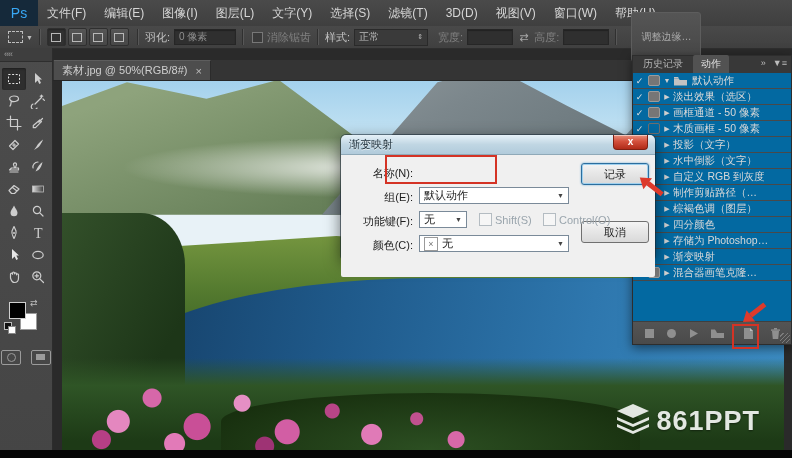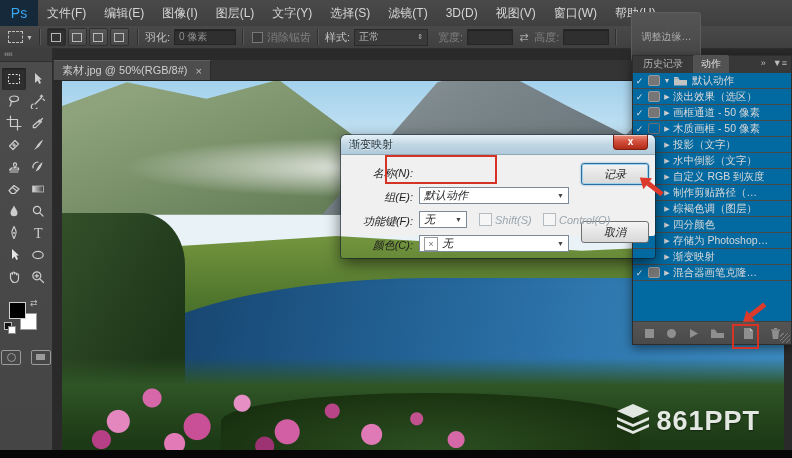--- a/index.html
+++ b/index.html
@@ -124,21 +124,21 @@
   .dialog{left:341px;top:135px;width:314px;height:123px;z-index:10;border-radius:5px 5px 2px 2px;
           box-shadow:0 5px 16px rgba(0,0,0,.6),0 0 0 1px rgba(30,50,65,.55);}
   .dtitle{height:19px;border-radius:5px 5px 0 0;position:relative;
           background:linear-gradient(#e6f1f8,#c0d6e3 50%,#b1cbdb);
           border-bottom:1px solid #8fa9b8;display:flex;align-items:center;}
   .dtitle .t{font-size:11px;color:#1d2f3a;margin-left:8px;text-shadow:0 1px 0 rgba(255,255,255,.7);}
   .dclose{position:absolute;right:7px;top:0;width:33px;height:14px;border-radius:0 0 4px 4px;
           background:linear-gradient(#e8937f,#d4503c 45%,#b02a18);border:1px solid #7e2013;border-top:none;
           color:#fff;font-size:10px;font-weight:bold;display:flex;align-items:center;justify-content:center;
           box-shadow:inset 0 1px 0 rgba(255,255,255,.5);line-height:10px;}
-  .dbody{height:81px;background:#f0f0f0;border-radius:0 0 2px 2px;position:relative;font-size:11px;color:#1e1e1e;font-style:italic;}
+  .dbody{height:122px;background:#f0f0f0;border-radius:0 0 2px 2px;position:relative;font-size:11px;color:#1e1e1e;}
   .drow{position:absolute;left:0;width:100%;height:19px;}
   .dlabel{position:absolute;width:72px;text-align:right;top:3px;left:0;}
   .dinput{position:absolute;left:78px;top:0;width:150px;height:17px;background:#fff;border:1px solid #7a8a99;
           display:flex;align-items:center;padding-left:2px;font-size:11px;}
   .dinput .sel{background:#3296dc;color:#fff;padding:0 1px;}
   .ddrop{position:absolute;left:78px;top:0;height:17px;background:#fff;border:1px solid #7a8a99;
          display:flex;align-items:center;justify-content:space-between;padding:0 4px;font-size:11px;box-sizing:border-box;}
   .ddrop .ar{font-size:7px;color:#444;}
   .dbtn{position:absolute;left:240px;width:66px;height:20px;border:1px solid #707070;border-radius:3px;
         background:linear-gradient(#f4f4f4,#e7e7e7 45%,#d9d9d9);font-size:11px;display:flex;

